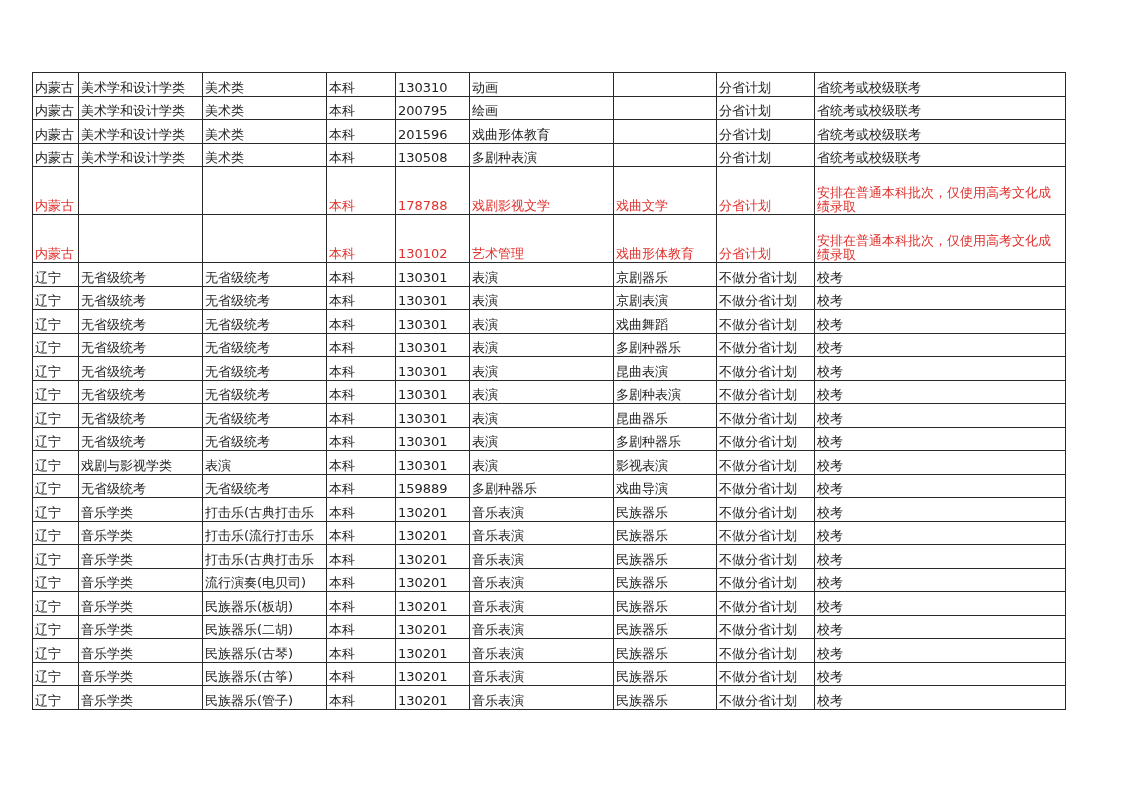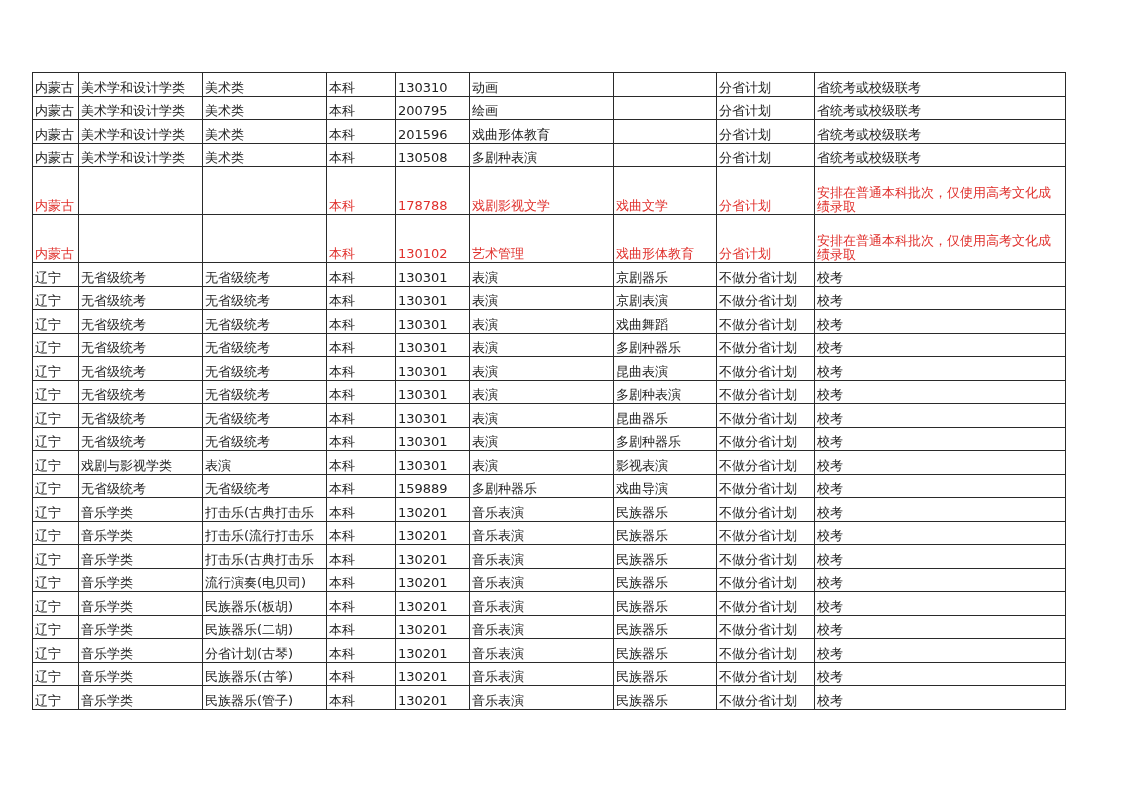--- a/index.html
+++ b/index.html
@@ -270,21 +270,21 @@
         <td>本科</td>
         <td>130201</td>
         <td>音乐表演</td>
         <td>民族器乐</td>
         <td>不做分省计划</td>
         <td>校考</td>
       </tr>
       <tr>
         <td>辽宁</td>
         <td>音乐学类</td>
-        <td>分省计划(古琴)</td>
+        <td>民族器乐(古琴)</td>
         <td>本科</td>
         <td>130201</td>
         <td>音乐表演</td>
         <td>民族器乐</td>
         <td>不做分省计划</td>
         <td>校考</td>
       </tr>
       <tr>
         <td>辽宁</td>
         <td>音乐学类</td>

